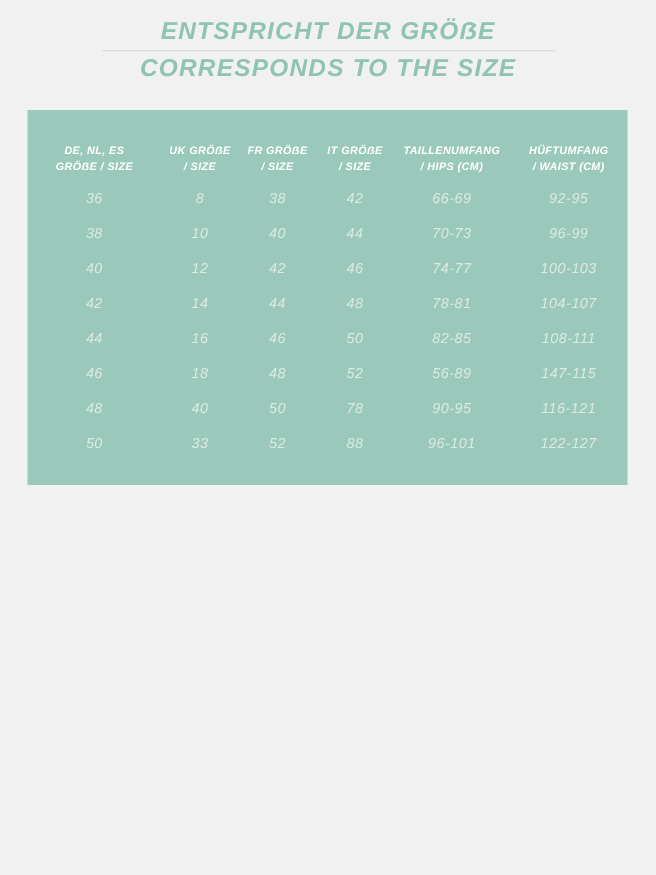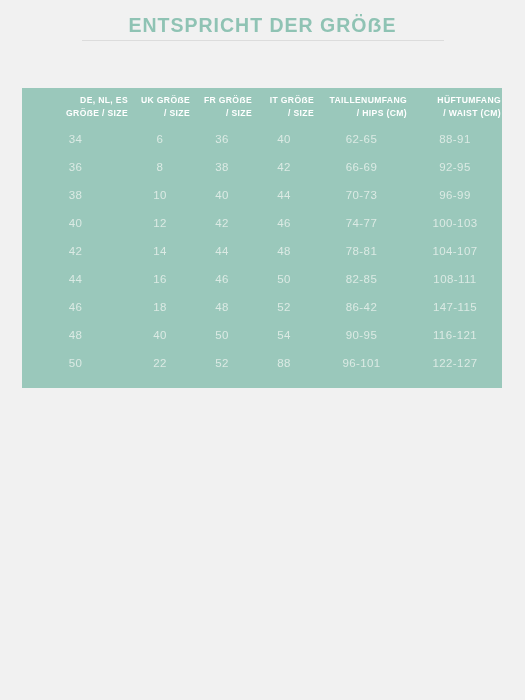--- a/index.html
+++ b/index.html
@@ -11,20 +11,21 @@
     height: 700px;
     background: #f1f1f1;
     font-family: "Liberation Sans", sans-serif;
     overflow: hidden;
   }
 
   .page {
     position: relative;
     width: 444px;
     height: 700px;
+    font-style: italic;
   }
 
   
   .title-block {
     position: absolute;
     top: 14px;
     left: 0;
     width: 525px;
     text-align: center;
   }
@@ -58,23 +59,23 @@
     border-collapse: collapse;
     table-layout: fixed;
   }
 
   table.size-table th {
     color: #ffffff;
     font-size: 8.6px;
     font-weight: bold;
     letter-spacing: 0.35px;
     line-height: 12.5px;
-    text-align: right;
+    text-align: center;
     vertical-align: top;
-    padding: 6px 1px 0 1px;
+    padding: 26px 1px 0 1px;
     white-space: nowrap;
   }
   th .th-l1 { display: block; }
   th .th-l2 { display: block; }
 
   table.size-table td {
     color: #dbeae4;
     font-size: 11.5px;
     font-weight: normal;
     letter-spacing: 0.4px;
@@ -94,20 +95,21 @@
   col.c-hips  { width:  94px; }
 </style>
 </head>
 <body>
 
 <div class="page">
 
   <div class="title-block">
     <div class="title-line">ENTSPRICHT DER GRÖẞE</div>
     <div class="title-divider"></div>
+    <div class="title-line">CORRESPONDS TO THE SIZE</div>
   </div>
 
   <div class="table-card">
     <table class="size-table">
       <colgroup>
         <col class="c-de">
           <col class="c-uk">
           <col class="c-fr">
         <col class="c-it">
           <col class="c-waist">
@@ -136,28 +138,20 @@
               <span class="th-l2">/ HIPS  (CM)</span>
             </th>
             <th>
               <span class="th-l1">HÜFTUMFANG</span>
               <span class="th-l2">/ WAIST (CM)</span>
             </th>
           </tr>
       </thead>
       <tbody>
           <tr>
-            <td>34</td>
-            <td>6</td>
-            <td>36</td>
-            <td>40</td>
-            <td>62-65</td>
-            <td>88-91</td>
-          </tr>
-          <tr>
             <td>36</td>
             <td>8</td>
             <td>38</td>
             <td>42</td>
             <td>66-69</td>
             <td>92-95</td>
           </tr>
           <tr>
             <td>38</td>
             <td>10</td>
@@ -188,34 +182,34 @@
             <td>46</td>
             <td>50</td>
             <td>82-85</td>
             <td>108-111</td>
           </tr>
           <tr>
             <td>46</td>
             <td>18</td>
             <td>48</td>
             <td>52</td>
-            <td>86-42</td>
+            <td>56-89</td>
             <td>147-115</td>
           </tr>
           <tr>
             <td>48</td>
             <td>40</td>
             <td>50</td>
-            <td>54</td>
+            <td>78</td>
             <td>90-95</td>
             <td>116-121</td>
           </tr>
           <tr>
             <td>50</td>
-            <td>22</td>
+            <td>33</td>
             <td>52</td>
             <td>88</td>
             <td>96-101</td>
             <td>122-127</td>
           </tr>
         </tbody>
     </table>
   </div>
 
 </div>

